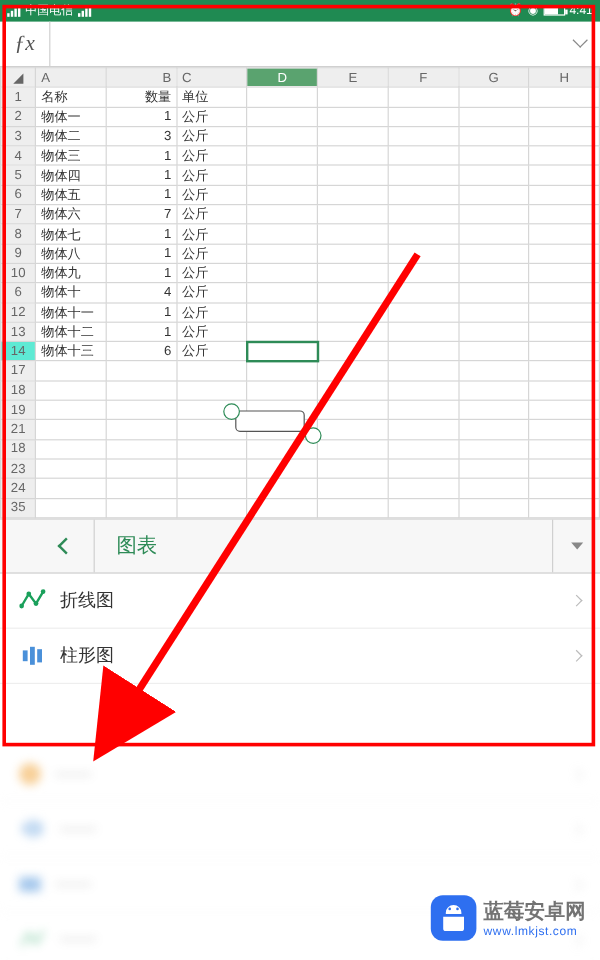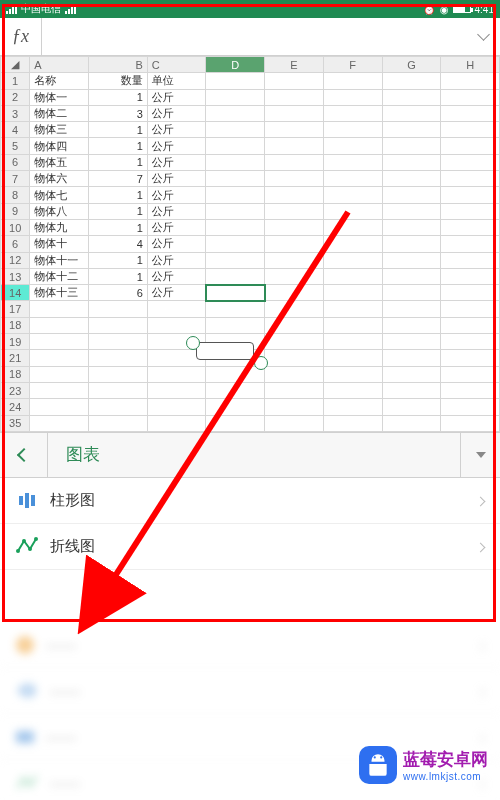--- a/index.html
+++ b/index.html
@@ -32,21 +32,21 @@
   .grid .colD, .grid .colE, .grid .colF, .grid .colG, .grid .colH { width: 56px; }
   .grid th.col-sel { background: #5aa36f; color: #fff; }
   .grid .row-sel-hdr { background: #5eead4; margin-left: 40px; }
   .cell-sel { outline: 2px solid #2e8b57; outline-offset: -1px; background: #fff; }
 
   .shape-overlay { position: absolute; top: 280px; left: 186px; width: 82px; height: 34px; pointer-events: none; }
   .shape-overlay .rect { position:absolute; left:10px; top:6px; width:58px; height:18px; border:1px solid #555; border-radius:4px; background:#fff; }
   .shape-overlay .h1 { position:absolute; left:0; top:0; width:14px; height:14px; border:1px solid #2e8b57; border-radius:50%; background:#fff; }
   .shape-overlay .h2 { position:absolute; right:0; bottom:0; width:14px; height:14px; border:1px solid #2e8b57; border-radius:50%; background:#fff; }
 
-  .ribbon { position: relative; height: 46px; background: #f7f7f7; border-top: 1px solid #d0d0d0; border-bottom: 1px solid #d0d0d0; display: flex; align-items: center; }
+  .ribbon { position: relative; height: 46px; background: #f7f7f7; border-top: 1px solid #d0d0d0; border-bottom: 1px solid #d0d0d0; display: flex; align-items: center; padding-left: 31px; }
   .ribbon-back { width: 48px; display:flex; align-items:center; justify-content:center; color:#2e8b57; font-size:18px; border-right:1px solid #d0d0d0; height:100%; }
   .ribbon-title { flex:1; padding-left:18px; color:#2e8b57; font-size:17px; }
   .ribbon-drop { width: 40px; display:flex; align-items:center; justify-content:center; color:#888; border-left:1px solid #d0d0d0; height:100%; }
 
   .menu-list { background:#fff; }
   .menu-item { height: 46px; display:flex; align-items:center; padding: 0 16px; font-size: 15px; color:#333; border-bottom: 1px solid #eee; }
   .menu-item .mi-icon { width: 22px; height: 22px; margin-right: 12px; display:flex; align-items:center; justify-content:center; }
   .menu-item .mi-chev { margin-left:auto; color:#bbb; font-size:16px; }
 
   .bar-icon { display:inline-flex; align-items:flex-end; gap:2px; }
@@ -60,21 +60,21 @@
   .blur-zone { position:absolute; top:622px; left:0; width:500px; height:178px; filter: blur(4px); opacity:0.5; }
   .blur-zone .menu-item { color:#666; }
 
   .red-box { position:absolute; top:4px; left:2px; width:494px; height:618px; border:3px solid #ff0000; pointer-events:none; }
 
   .arrow-svg { position:absolute; top:0; left:0; pointer-events:none; }
 
   .watermark { position:absolute; bottom:16px; right:12px; display:flex; align-items:center; gap:6px; pointer-events:none; }
   .wm-badge { width:38px; height:38px; background:#2e6ff0; border-radius:10px; display:flex; align-items:center; justify-content:center; position:relative; }
   .wm-badge svg { width:26px; height:26px; }
-  .wm-text { font-size:17px; color:#a21caf; font-weight:bold; }
+  .wm-text { font-size:17px; color:#737373; font-weight:bold; }
 
   .chev-down::before { content:""; display:inline-block; width:8px; height:8px; border-right:1px solid currentColor; border-bottom:1px solid currentColor; transform: rotate(45deg); margin-bottom:3px; }
   .chev-left::before { content:""; display:inline-block; width:8px; height:8px; border-left:2px solid currentColor; border-bottom:2px solid currentColor; transform: rotate(45deg); }
   .chev-right::before { content:""; display:inline-block; width:6px; height:6px; border-right:1px solid currentColor; border-top:1px solid currentColor; transform: rotate(45deg); }
   .tri-down { width:0; height:0; border-left:5px solid transparent; border-right:5px solid transparent; border-top:6px solid #888; }
 </style>
 </head>
 <body>
 <div class="root">
 
@@ -385,41 +385,41 @@
         <span class="chev-left"></span>
       </div>
   <div class="ribbon-title">图表</div>
   <div class="ribbon-drop">
         <span class="tri-down"></span>
       </div>
 </div>
 
 <div class="menu-list">
   <div class="menu-item">
-    <span class="mi-icon bar-icon">
-          <i></i>
-          <i></i>
-          <i></i>
-        </span>
-    <span>柱形图</span>
-    <span class="mi-chev chev-right"></span>
-  </div>
-  <div class="menu-item">
     <span class="mi-icon line-icon">
       <svg viewBox="0 0 22 22">
             <path d="M2 16 L8 6 L14 14 L20 4"></path>
             <circle cx="2" cy="16" r="2"></circle>
             <circle cx="8" cy="6" r="2"></circle>
             <circle cx="14" cy="14" r="2"></circle>
             <circle cx="20" cy="4" r="2"></circle>
           </svg>
     </span>
     <span>折线图</span>
     <span class="mi-chev chev-right"></span>
   </div>
+  <div class="menu-item">
+    <span class="mi-icon bar-icon">
+          <i></i>
+          <i></i>
+          <i></i>
+        </span>
+    <span>柱形图</span>
+    <span class="mi-chev chev-right"></span>
+  </div>
 </div>
 
 <div class="blur-zone">
   <div class="menu-item">
         <span class="mi-icon" style="background:#f0a030;width:18px;height:18px;border-radius:50%"></span>
         <span>——</span>
         <span class="mi-chev chev-right"></span>
       </div>
   <div class="menu-item">
         <span class="mi-icon bar-icon">

